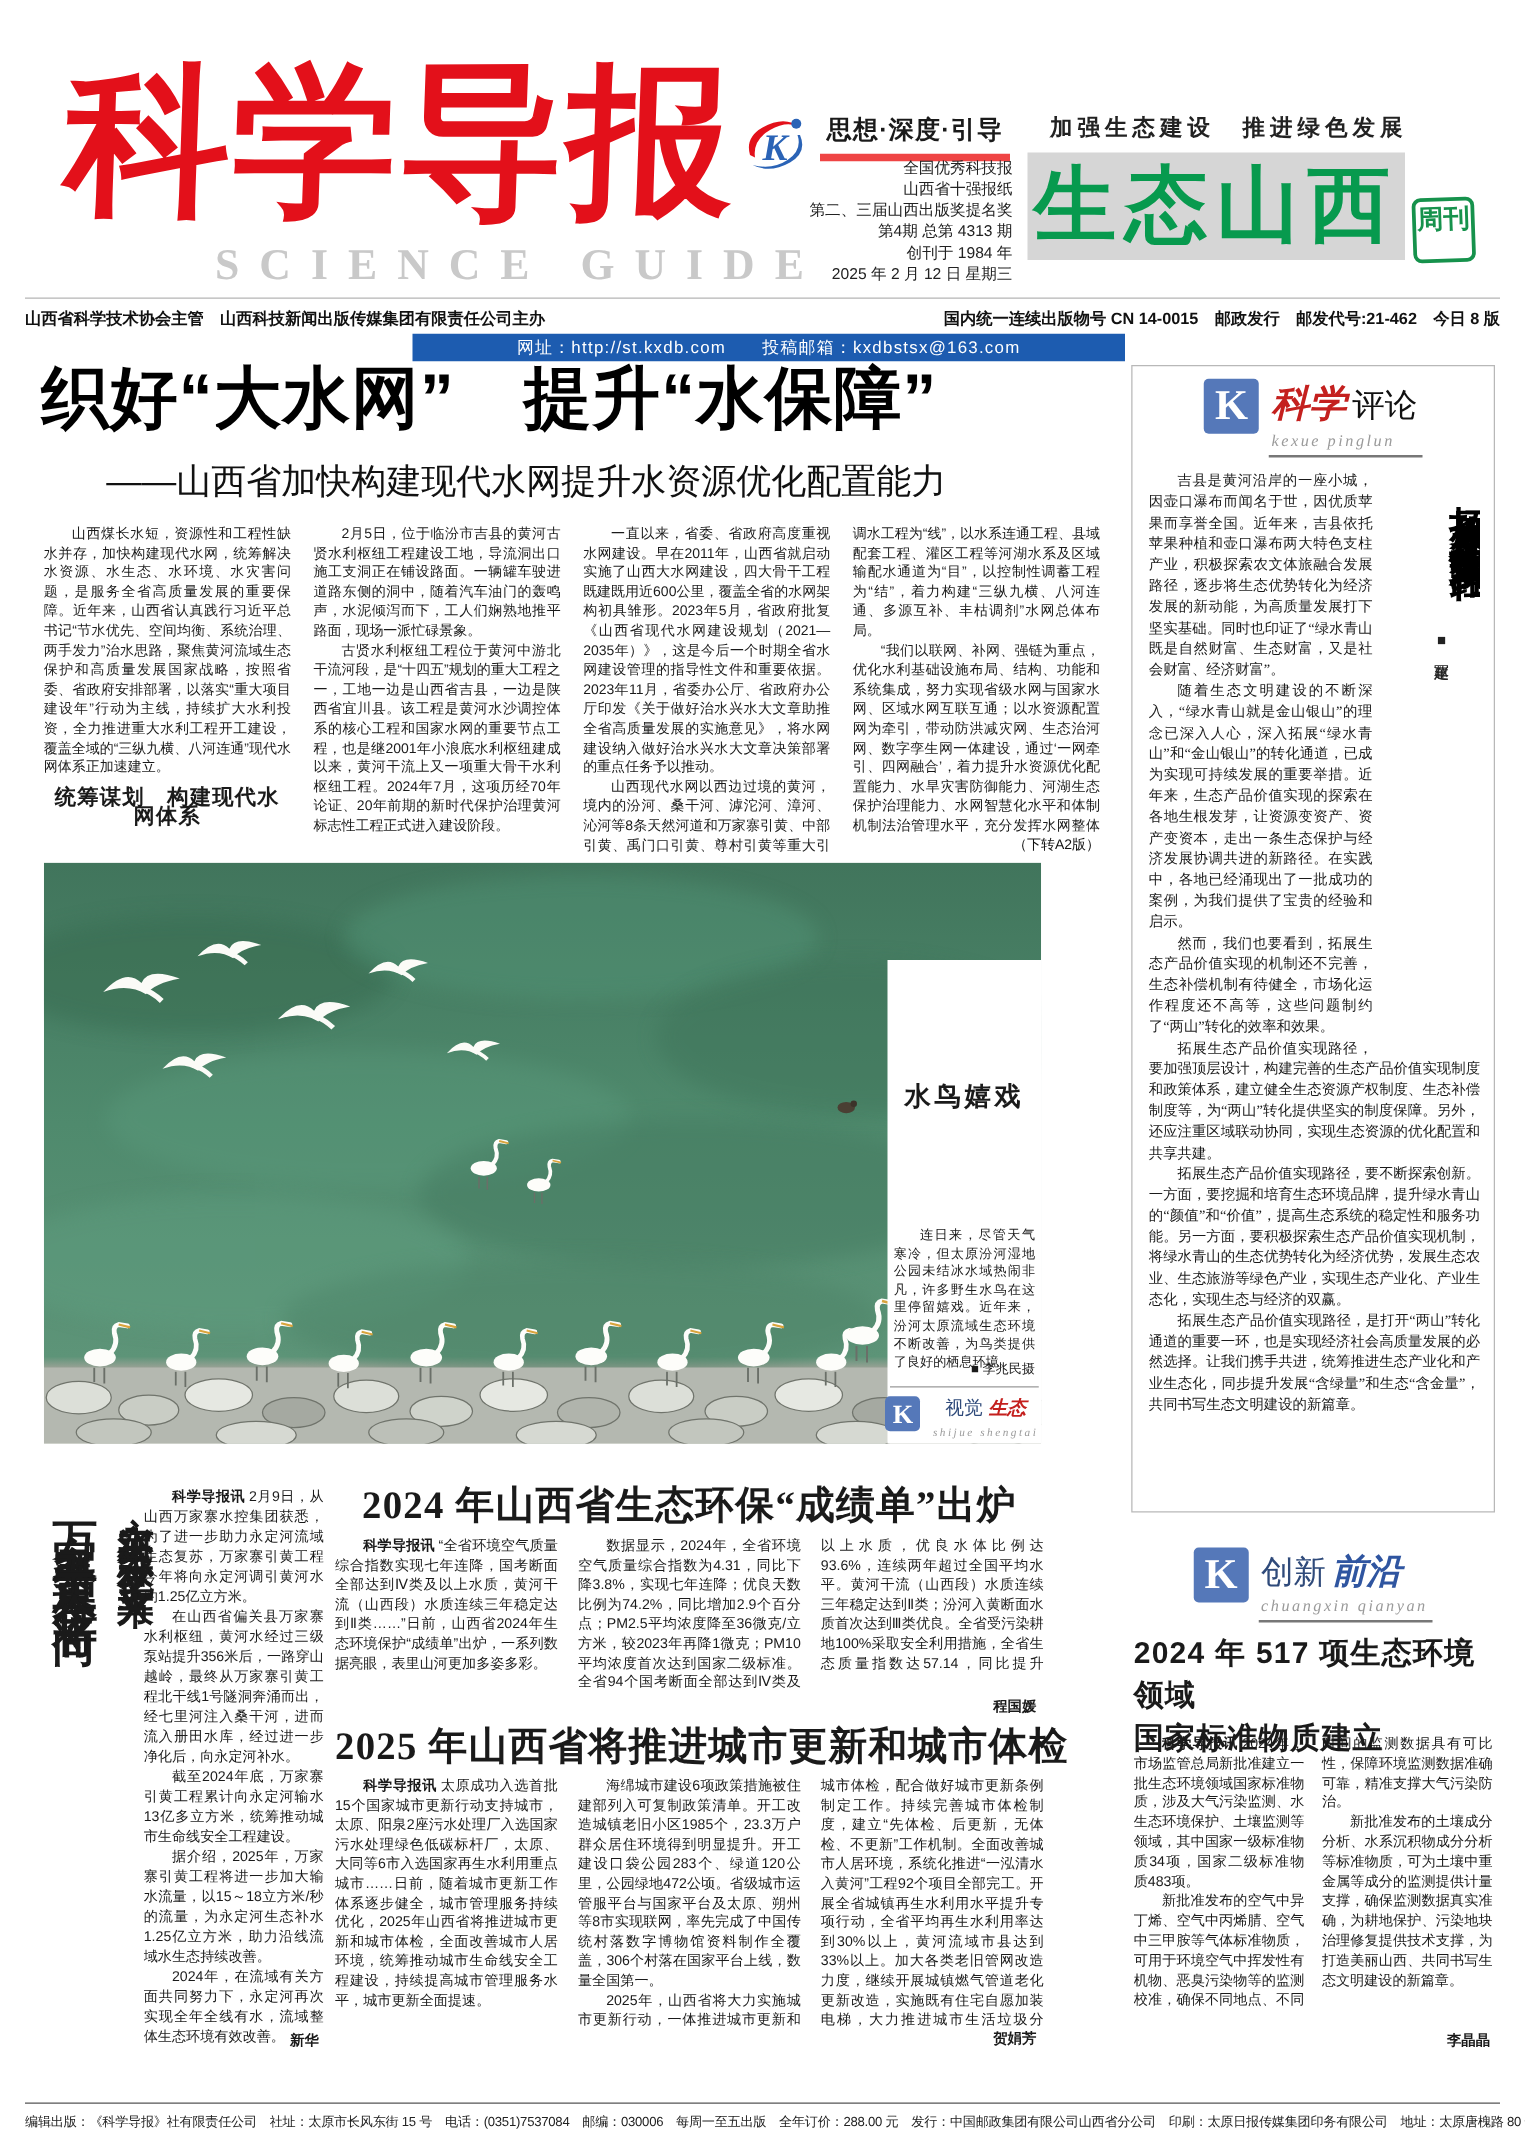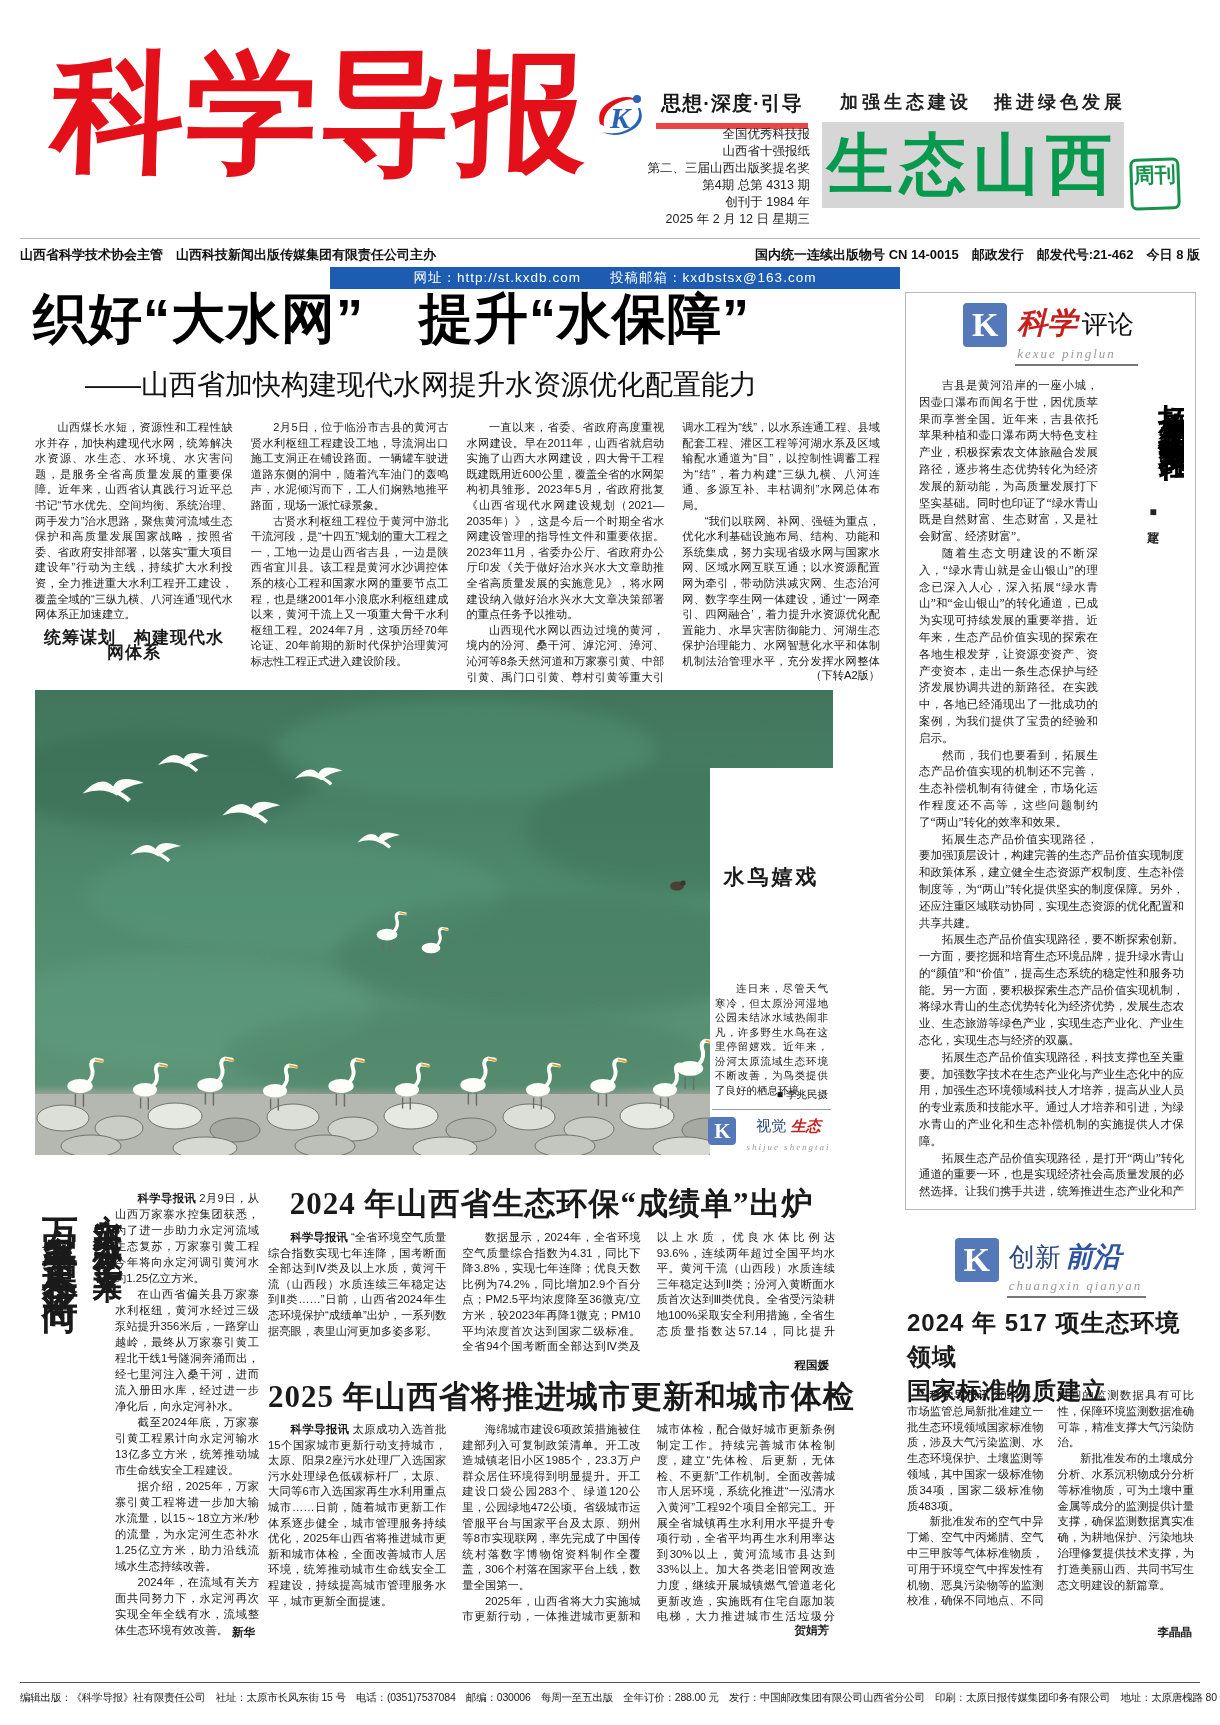--- a/index.html
+++ b/index.html
@@ -101,20 +101,21 @@
   .foot-rule{left:20px;top:1682px;width:1180px;height:1px;background:#555;}
   .footer{left:20px;top:1691px;width:1180px;font-size:10.5px;color:#222;white-space:nowrap;
       letter-spacing:-0.2px;}
 </style>
 </head>
 <body>
 
 <div class="page">
 
   <div class="abs mast-title">科学导报</div>
+  <div class="abs mast-en">SCIENCE GUIDE</div>
 
   <div class="abs kxdb-logo">
     <svg width="52" height="52" viewBox="0 0 52 52">
       <path d="M6 34 Q2 20 16 12 Q34 2 46 12 Q36 6 22 14 Q8 22 10 36 Z" fill="#e3101a"></path>
       <path d="M46 18 Q52 32 38 40 Q22 49 8 42 Q24 46 36 38 Q48 30 44 18 Z" fill="#2a63b6"></path>
       <text x="16" y="38" font-family="Liberation Serif,serif" font-size="30" font-weight="bold" fill="#2a63b6" font-style="italic">K</text>
       <circle cx="43" cy="9" r="4" fill="#2a63b6"></circle>
     </svg>
   </div>
   <div class="abs slogan">思想·深度·引导</div>
@@ -262,21 +263,20 @@
     <div class="cmt-body">
       <div class="cmt-float">
         <span class="cmt-vtitle">拓展生态产品价值实现路径</span>
         <span class="cmt-author">■ 赵建军</span>
       </div>
       <p>吉县是黄河沿岸的一座小城，因壶口瀑布而闻名于世，因优质苹果而享誉全国。近年来，吉县依托苹果种植和壶口瀑布两大特色支柱产业，积极探索农文体旅融合发展路径，逐步将生态优势转化为经济发展的新动能，为高质量发展打下坚实基础。同时也印证了“绿水青山既是自然财富、生态财富，又是社会财富、经济财富”。</p>
       <p>随着生态文明建设的不断深入，“绿水青山就是金山银山”的理念已深入人心，深入拓展“绿水青山”和“金山银山”的转化通道，已成为实现可持续发展的重要举措。近年来，生态产品价值实现的探索在各地生根发芽，让资源变资产、资产变资本，走出一条生态保护与经济发展协调共进的新路径。在实践中，各地已经涌现出了一批成功的案例，为我们提供了宝贵的经验和启示。</p>
       <p>然而，我们也要看到，拓展生态产品价值实现的机制还不完善，生态补偿机制有待健全，市场化运作程度还不高等，这些问题制约了“两山”转化的效率和效果。</p>
       <p>拓展生态产品价值实现路径，要加强顶层设计，构建完善的生态产品价值实现制度和政策体系，建立健全生态资源产权制度、生态补偿制度等，为“两山”转化提供坚实的制度保障。另外，还应注重区域联动协同，实现生态资源的优化配置和共享共建。</p>
       <p>拓展生态产品价值实现路径，要不断探索创新。一方面，要挖掘和培育生态环境品牌，提升绿水青山的“颜值”和“价值”，提高生态系统的稳定性和服务功能。另一方面，要积极探索生态产品价值实现机制，将绿水青山的生态优势转化为经济优势，发展生态农业、生态旅游等绿色产业，实现生态产业化、产业生态化，实现生态与经济的双赢。</p>
-      <p>拓展生态产品价值实现路径，科技支撑也至关重要。加强数字技术在生态产业化与产业生态化中的应用，加强生态环境领域科技人才培养，提高从业人员的专业素质和技能水平。通过人才培养和引进，为绿水青山的产业化和生态补偿机制的实施提供人才保障。</p>
       <p>拓展生态产品价值实现路径，是打开“两山”转化通道的重要一环，也是实现经济社会高质量发展的必然选择。让我们携手共进，统筹推进生态产业化和产业生态化，同步提升发展“含绿量”和生态“含金量”，共同书写生态文明建设的新篇章。</p>
     </div>
   </div>
 
   <div class="abs wjz">
     <div class="wj-title">
       <span class="wj-l1">万家寨引黄工程今年将向</span>
       <span class="wj-l2">永定河生态补水一亿多立方米</span>
     </div>
     <div class="wj-body">

